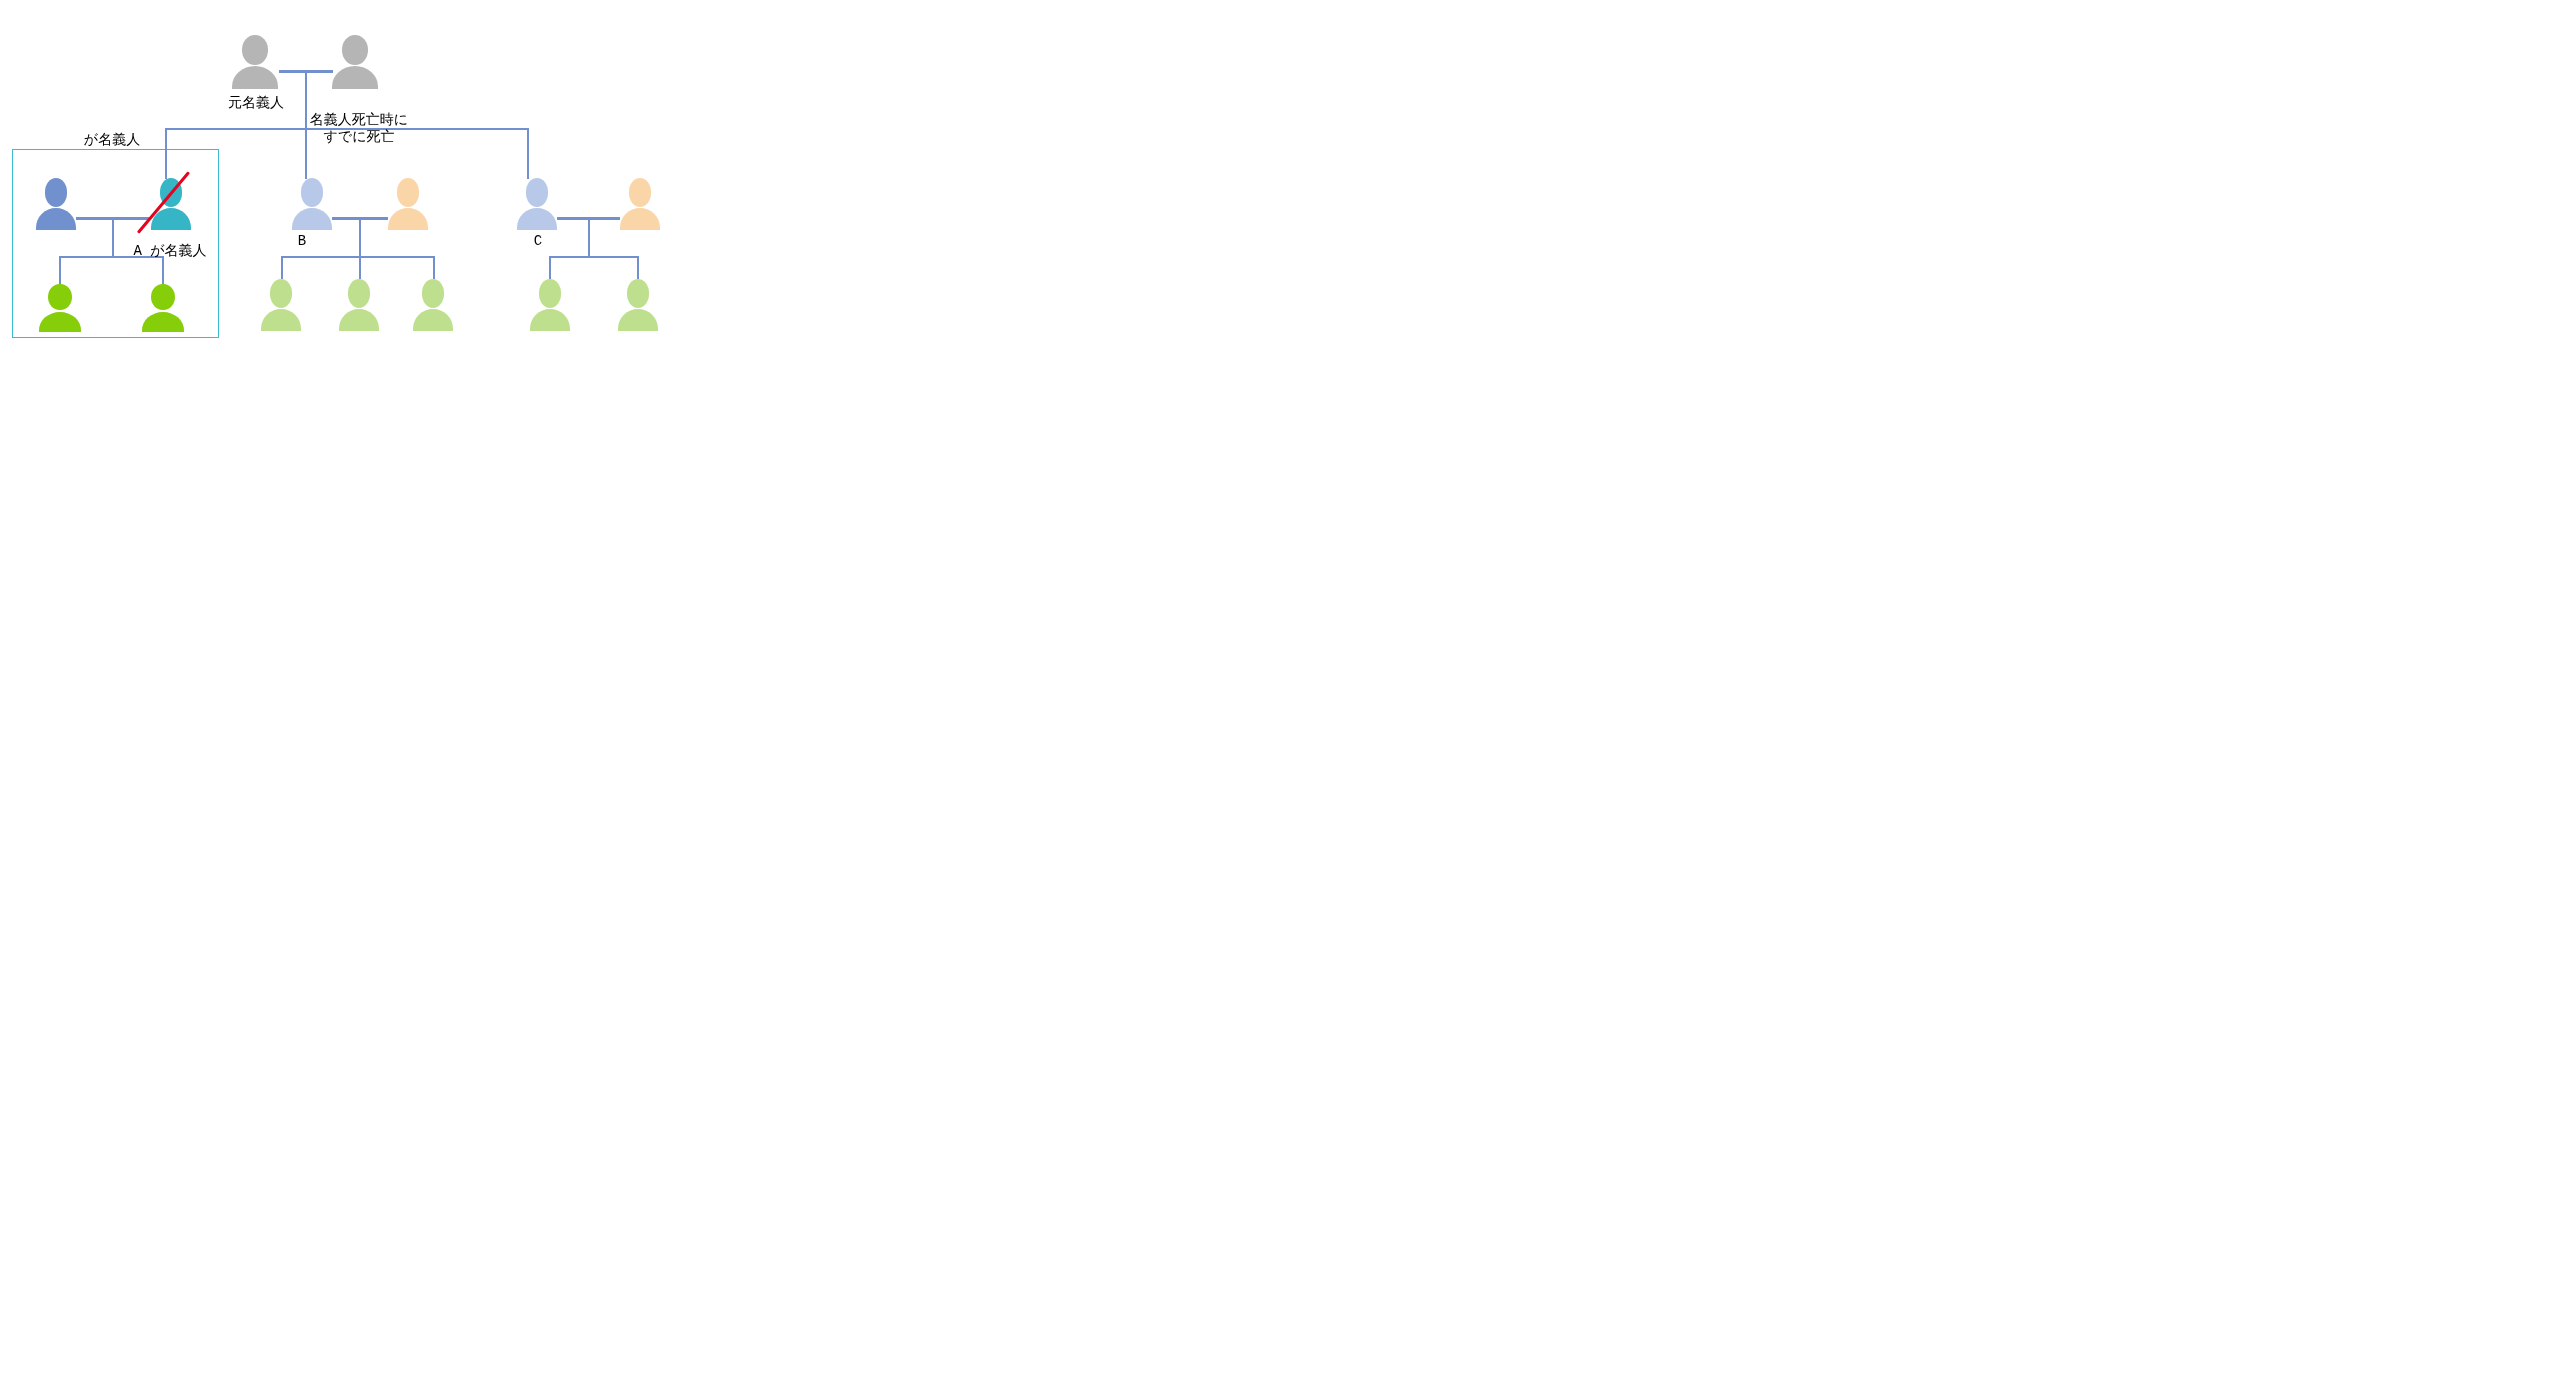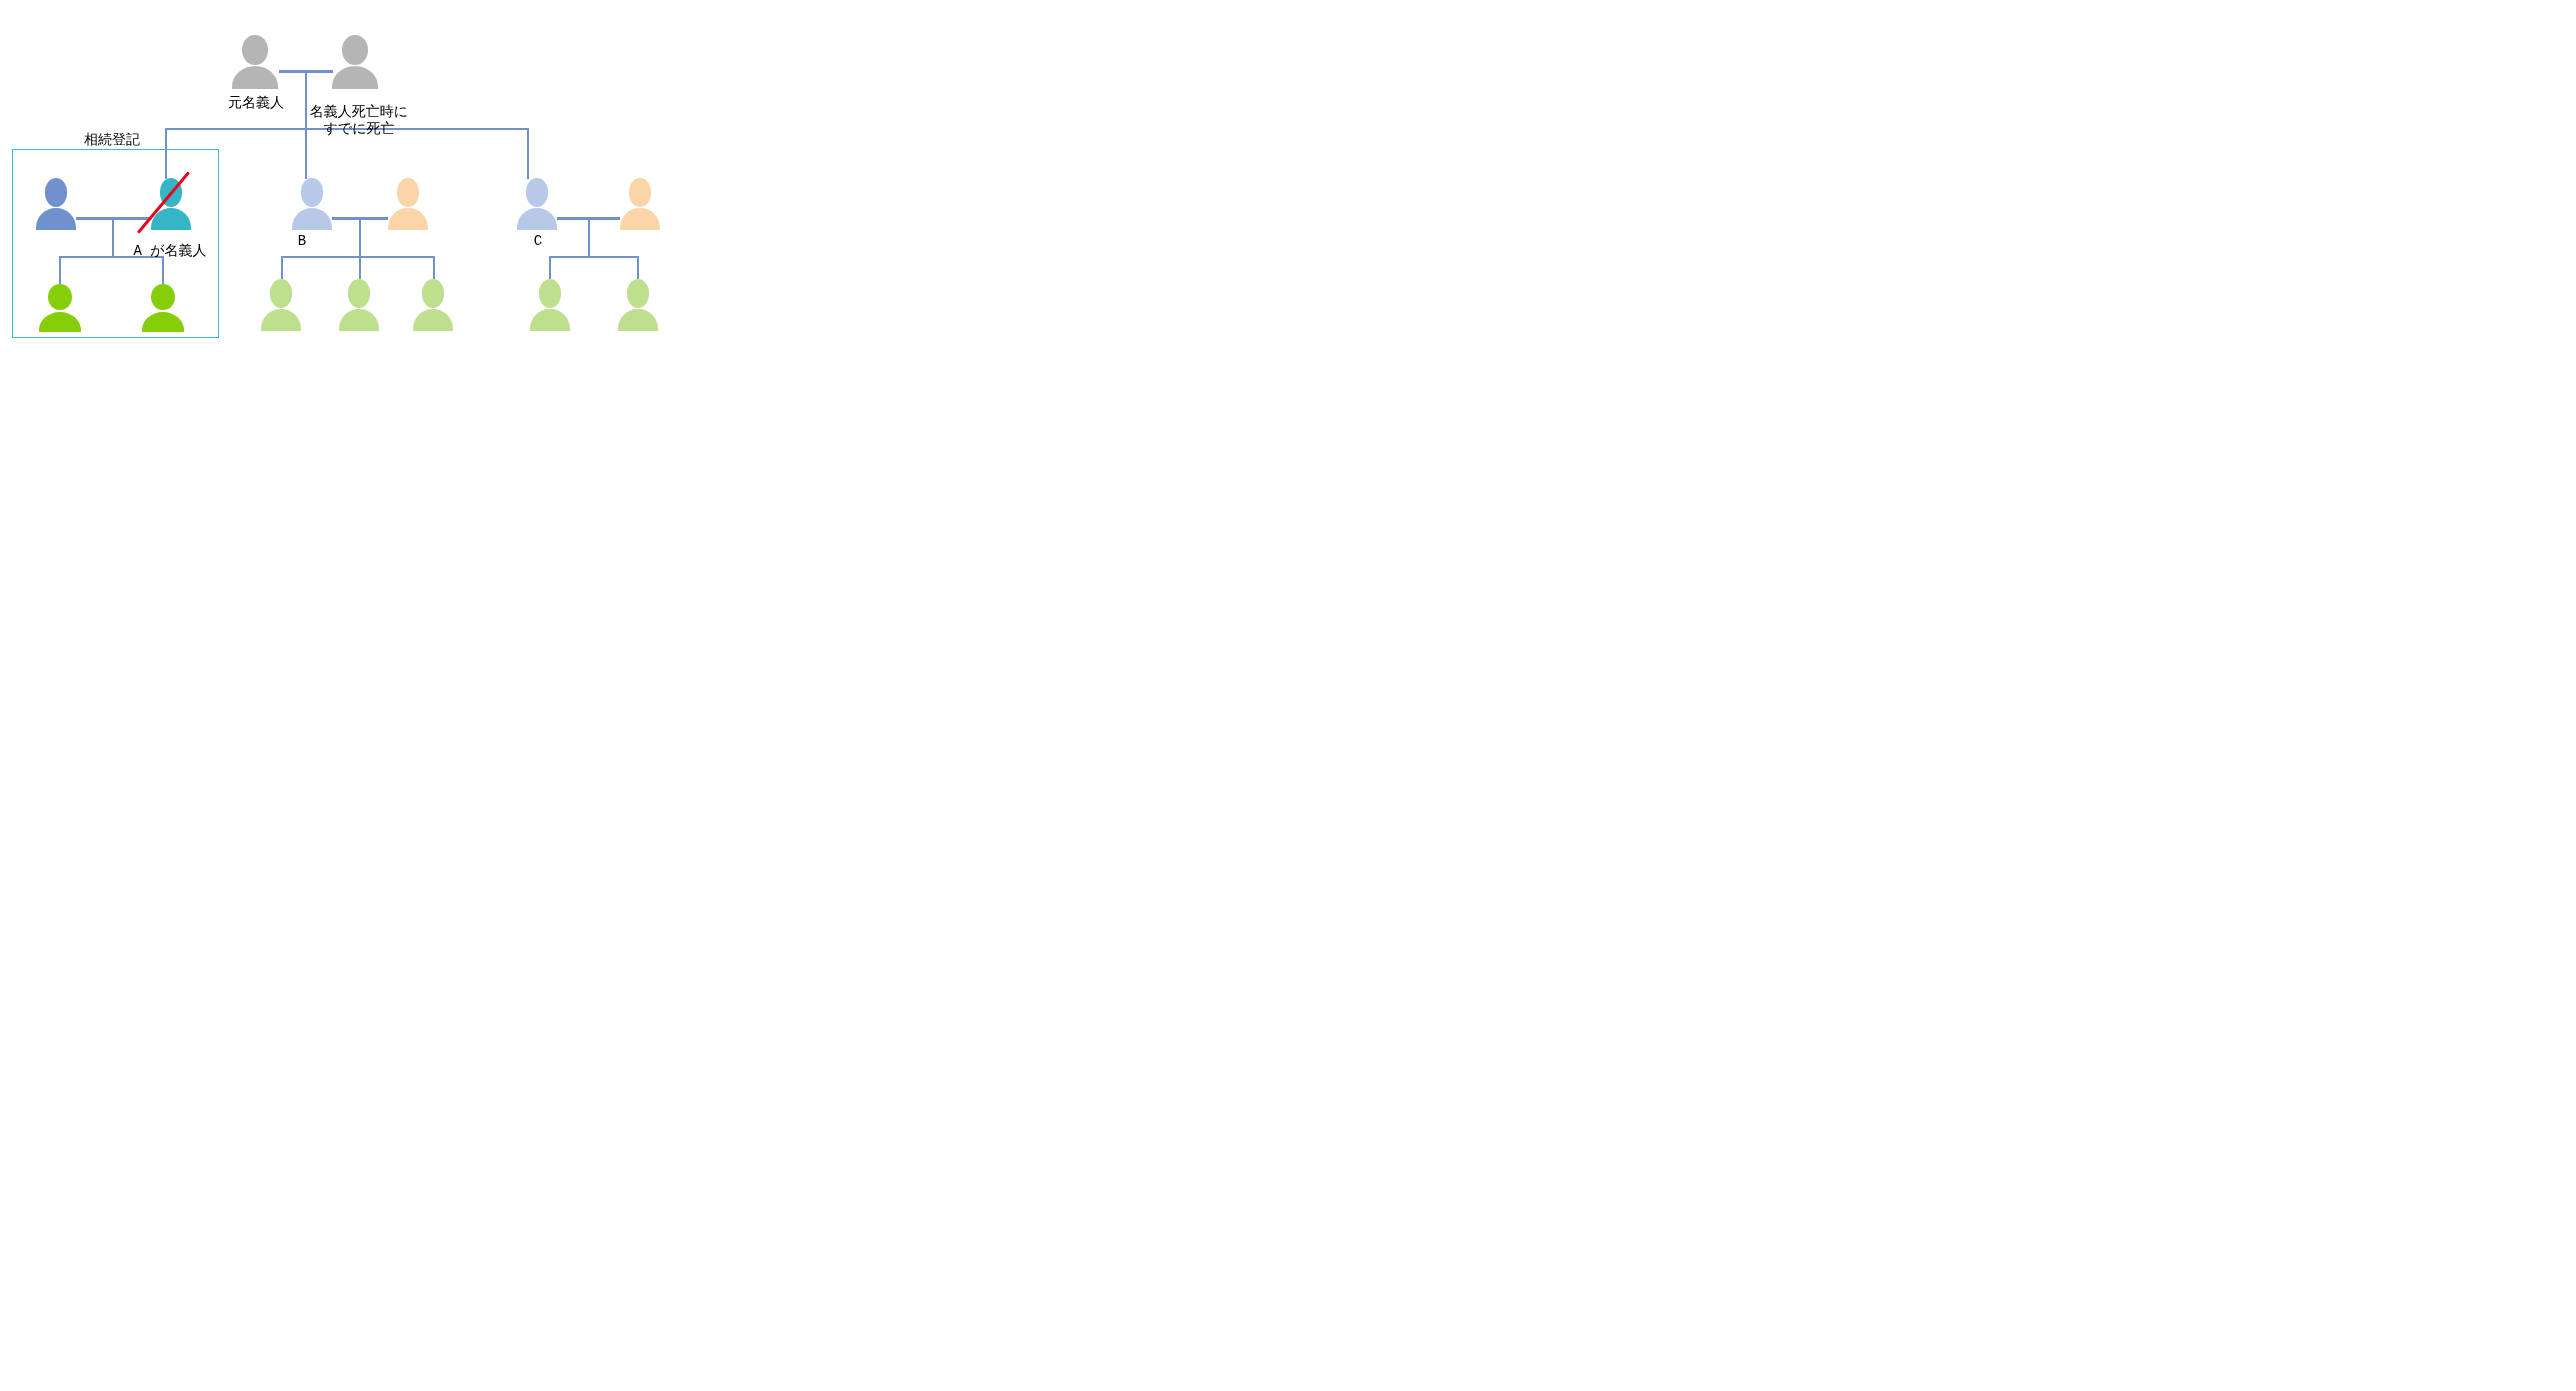--- a/index.html
+++ b/index.html
@@ -127,20 +127,20 @@
   <div class="person" style="left: 530px; top: 279px; width: 40px; height: 52px; --c: #BEE08E;">
       <div class="head"></div>
       <div class="torso"></div>
     </div>
   <div class="person" style="left: 618px; top: 279px; width: 40px; height: 52px; --c: #BEE08E;">
       <div class="head"></div>
       <div class="torso"></div>
     </div>
 
   <div class="lbl" style="left:256px;top:95px">元名義人</div>
-  <div class="lbl" style="left:359px;top:104px"><span>名義人死亡時に</span><br><span>すでに死亡</span></div>
-  <div class="lbl" style="left:112px;top:132px">相続登記</div>
+  <div class="lbl" style="left:359px;top:112px"><span>名義人死亡時に</span><br><span>すでに死亡</span></div>
+  <div class="lbl" style="left:112px;top:132px">が名義人</div>
   <div class="lbl" style="left:170px;top:243px">A が名義人</div>
   <div class="lbl" style="left:302px;top:233px">B</div>
   <div class="lbl" style="left:538px;top:233px">C</div>
 
 </div>
 
 
 </body></html>

